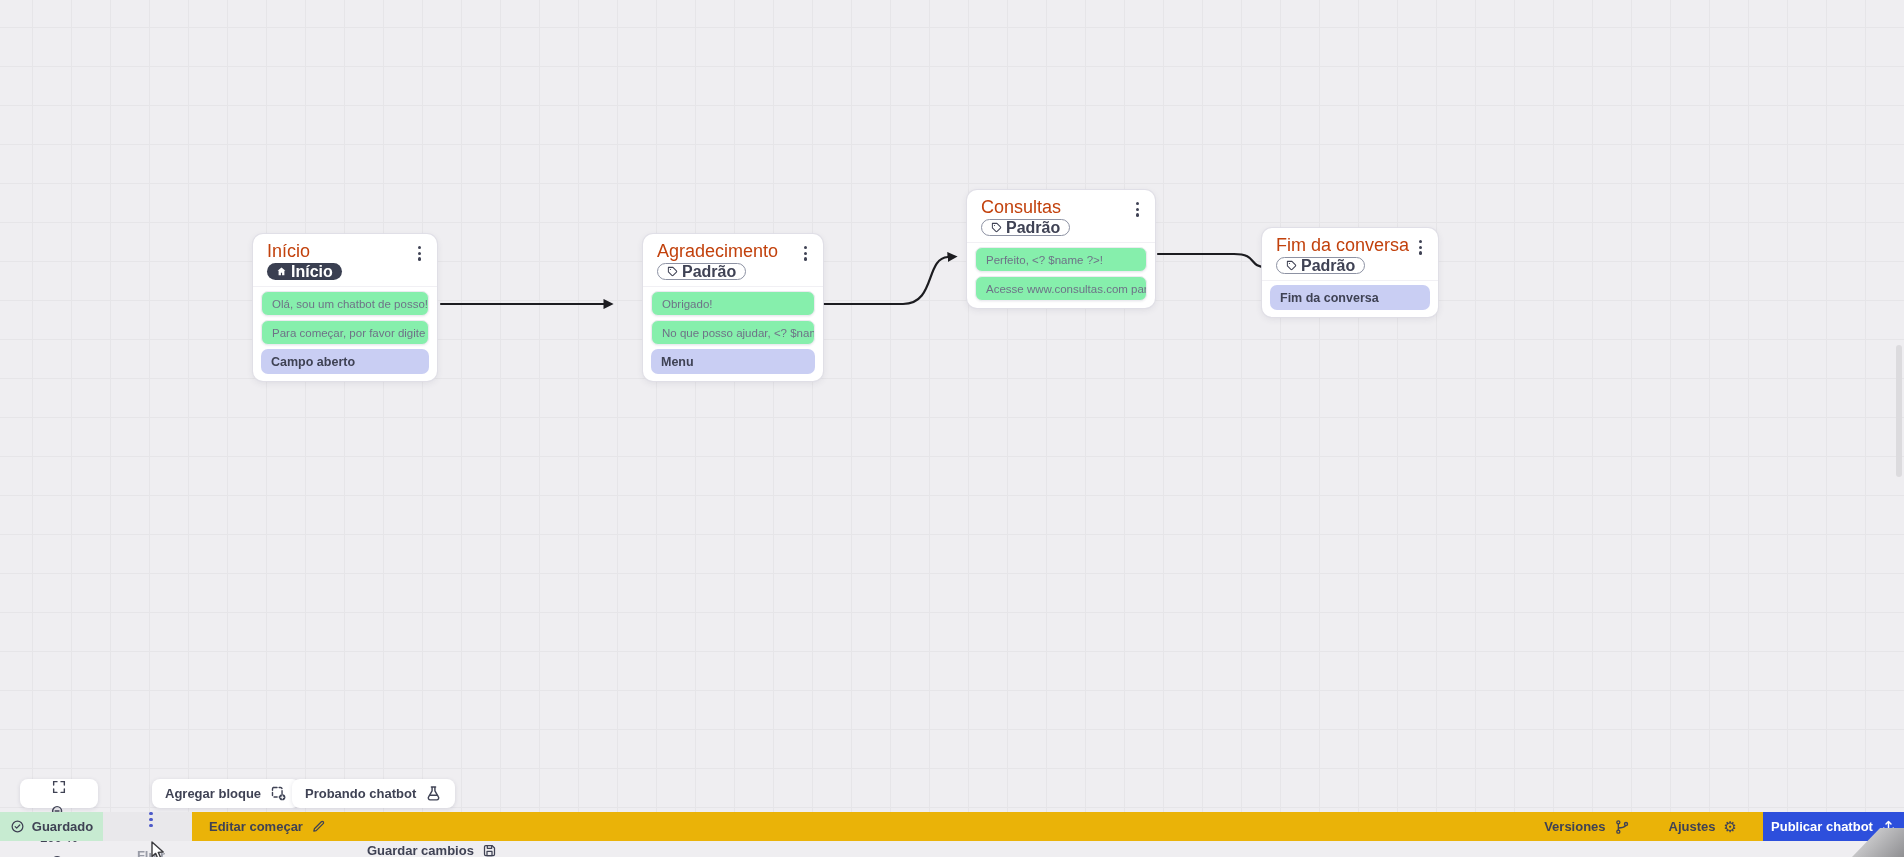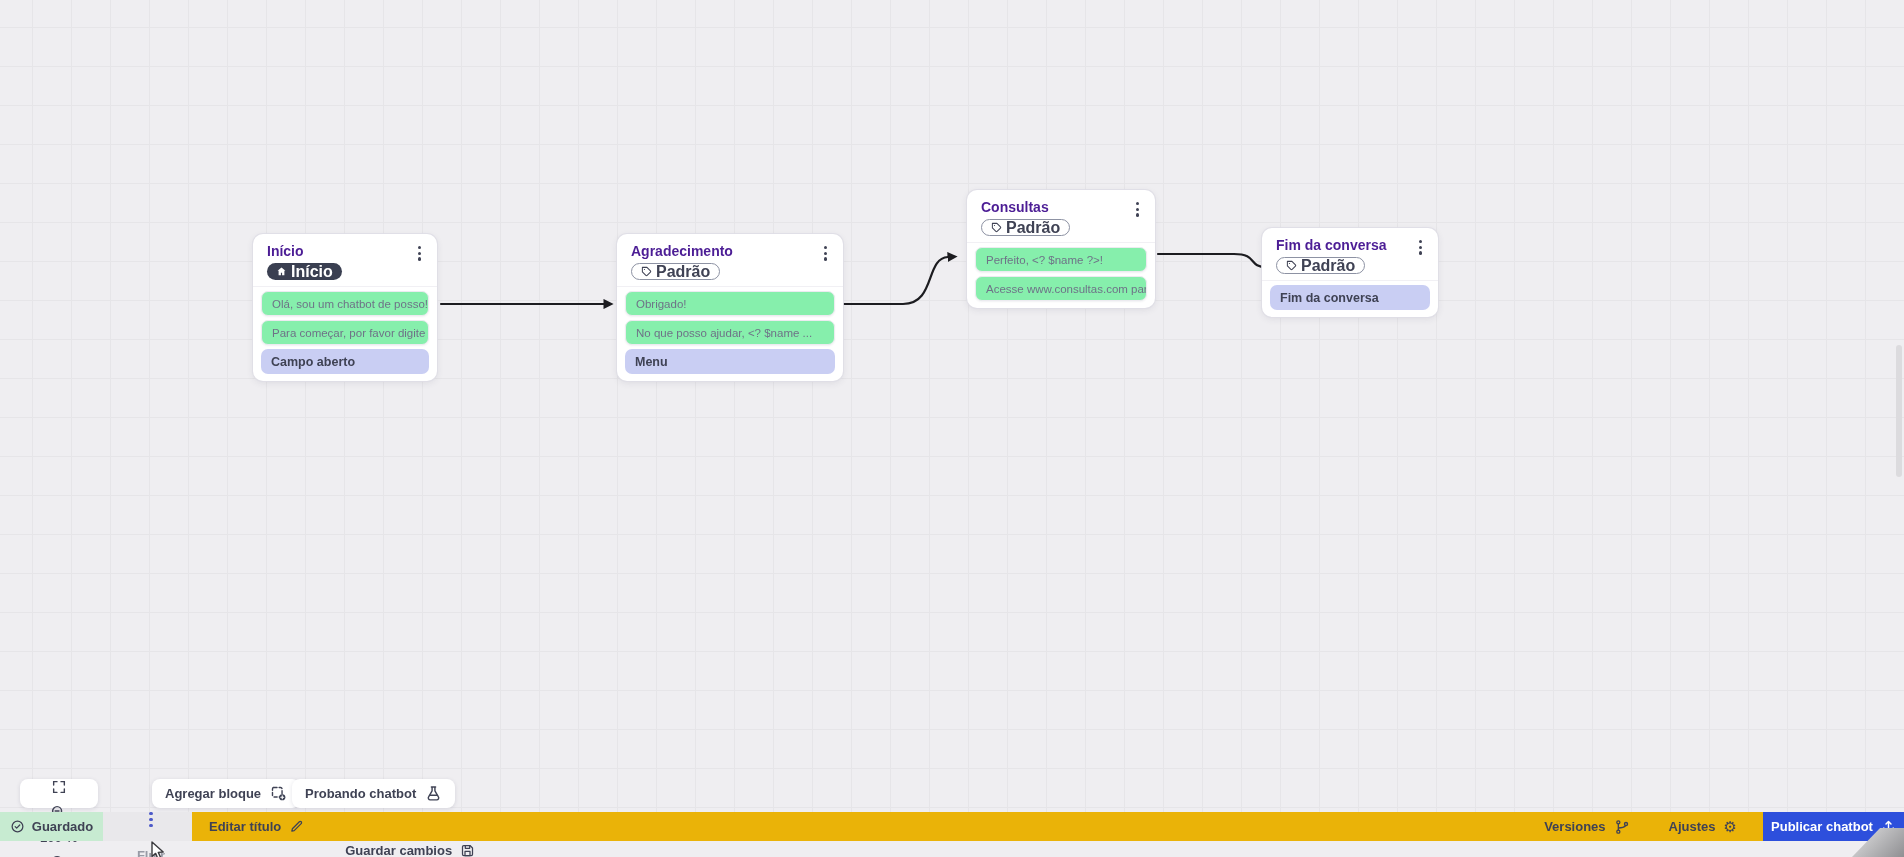--- a/index.html
+++ b/index.html
@@ -20,21 +20,21 @@
   svg.edges { position:absolute; inset:0; width:100%; height:100%; pointer-events:none; }
 
   
   .node {
     position:absolute; background:#ffffff; border-radius:10px;
     box-shadow:0 0 0 1px rgba(223,222,229,.9), 0 2px 7px rgba(55,60,90,.10);
     padding-bottom:7px;
   }
   .node-header { display:flex; align-items:flex-start; justify-content:space-between;
     padding:9px 10px 0 14px; height:26px; }
-  .node-title { font-size:14px; font-weight:700; color:#4c1d95; line-height:17px; white-space:nowrap; }
+  .node-title { font-size:18px; font-weight:400; color:#c2410c; line-height:17px; white-space:nowrap; }
   .kebab { display:flex; flex-direction:column; gap:2.5px; padding:3px 6px; cursor:pointer; }
   .kebab i { width:3.2px; height:3.2px; border-radius:50%; background:#3f4254; }
   .node-badge-row { padding:3px 0 0 14px; height:20px; }
   .badge { display:inline-flex; align-items:center; gap:4px; height:17px;
     border-radius:9px; font-size:16px; font-weight:700; padding:0 9px; line-height:17px; }
   .badge.dark { background:#3a3f51; color:#ffffff; }
   .badge.outline { background:#ffffff; color:#3f4254; border:1px solid #8d92a3; }
   .badge svg { display:block; }
   .node-sep { margin-top:6px; border-top:1px solid #f1f0f4; }
   .node-items { }
@@ -122,21 +122,21 @@
         <span class="badge-label">Início</span>
       </span>
     </div>
     <div class="node-sep"></div>
     <div class="node-items">
           <div class="item message">Olá, sou um chatbot de posso!</div>
           <div class="item message">Para começar, por favor digite o ...</div>
           <div class="item action">Campo aberto</div>
         </div>
   </div>
-      <div class="node" style="left: 617px; top: 234px; width: 226px;">
+      <div class="node" style="left: 643px; top: 234px; width: 180px;">
     <div class="node-header">
       <div class="node-title">Agradecimento</div>
       <div class="kebab">
             <i></i>
             <i></i>
             <i></i>
           </div>
     </div>
     <div class="node-badge-row">
       <span class="badge outline">
@@ -262,21 +262,21 @@
   <div class="sb-section sb-fluir">
     <span class="fluir-dots">
         <i></i>
         <i></i>
         <i></i>
       </span>
     <span class="label">Fluir</span>
   </div>
 
   <div class="sb-item" style="margin-left:17px;">
-    <span>Editar título</span>
+    <span>Editar começar</span>
     <svg width="15" height="15" viewBox="0 0 24 24" fill="none" stroke="#3f4254" stroke-width="2" stroke-linecap="round" stroke-linejoin="round">
         <path d="M4.5 19.5l.9-3.8L16.6 4.5a2 2 0 0 1 2.9 2.9L8.3 18.6l-3.8.9Z"></path>
       </svg>
   </div>
 
   <div class="sb-item" style="margin-left:41px;margin-top:38px;">
     <span>Guardar cambios</span>
     <svg width="15" height="15" viewBox="0 0 24 24" fill="none" stroke="#3f4254" stroke-width="2" stroke-linejoin="round">
         <path d="M4 6a2 2 0 0 1 2-2h10l4 4v10a2 2 0 0 1-2 2H6a2 2 0 0 1-2-2Z"></path>
         <path d="M8.5 4v4.5h7V4"></path>

